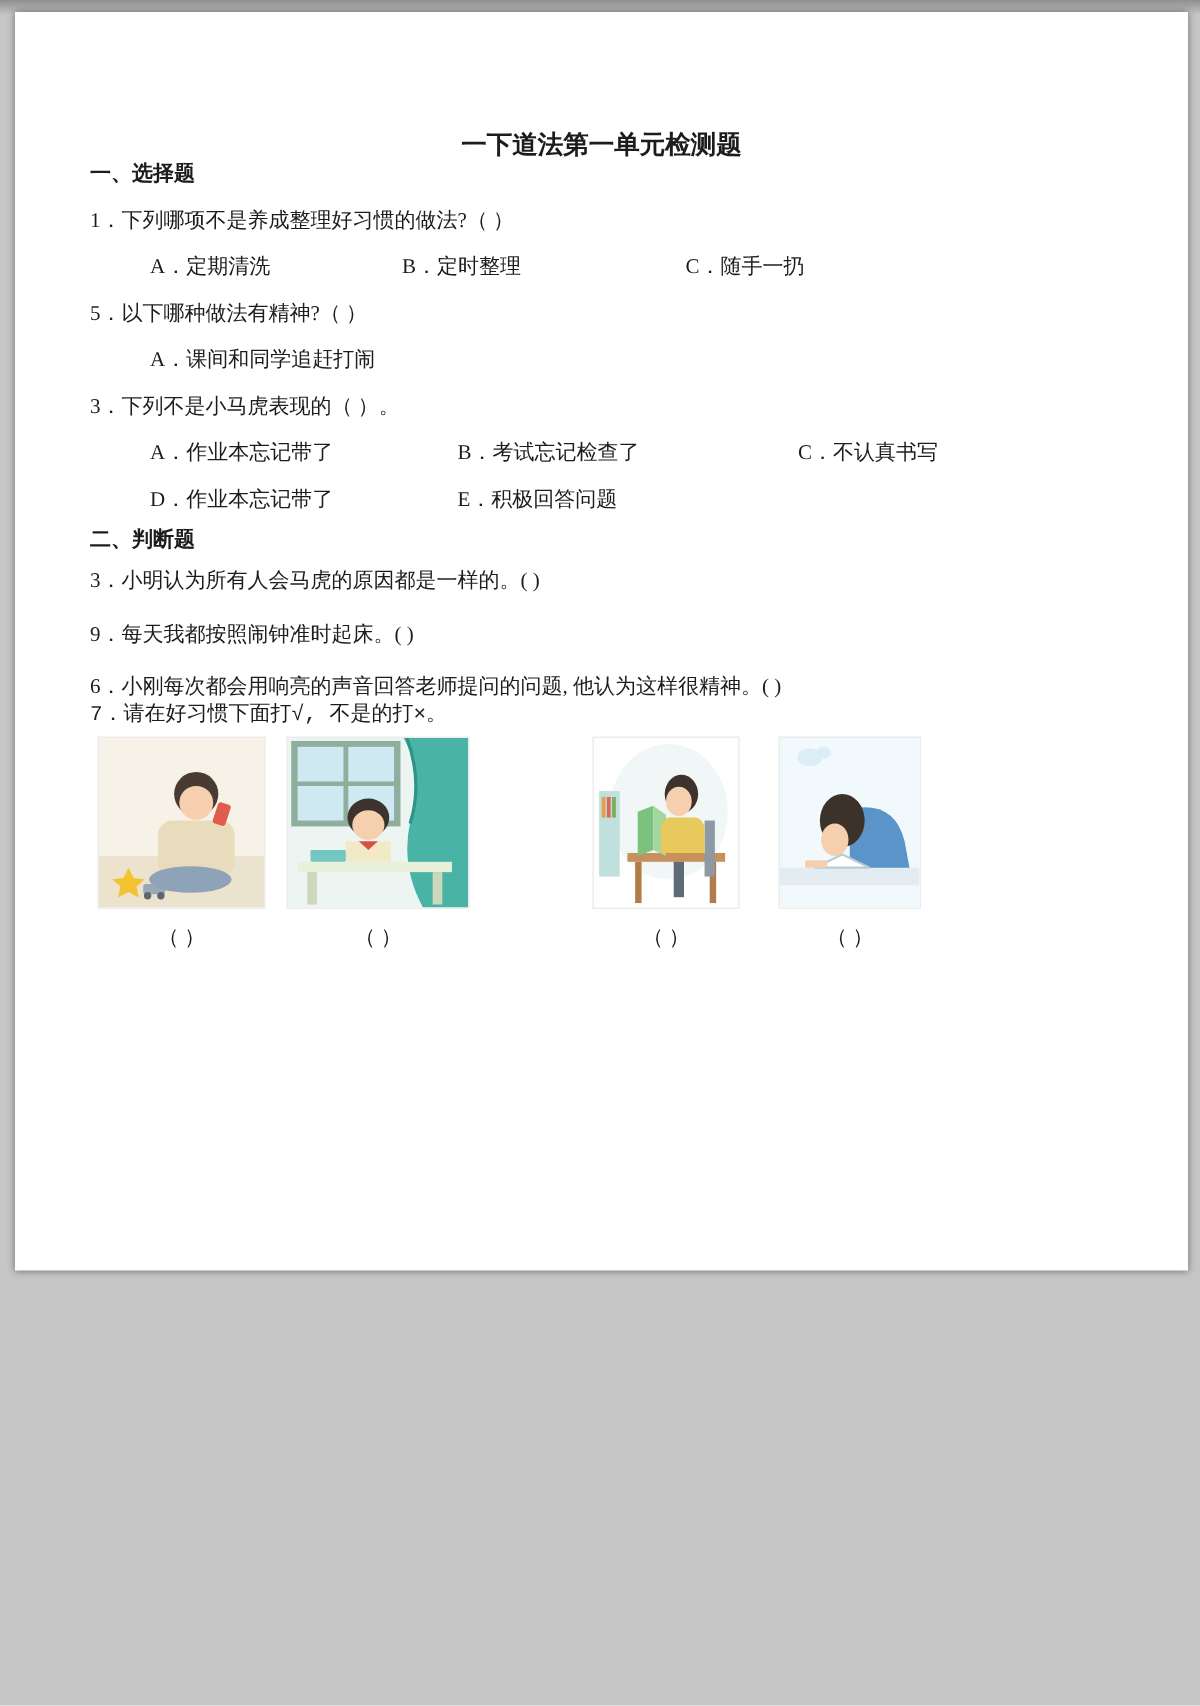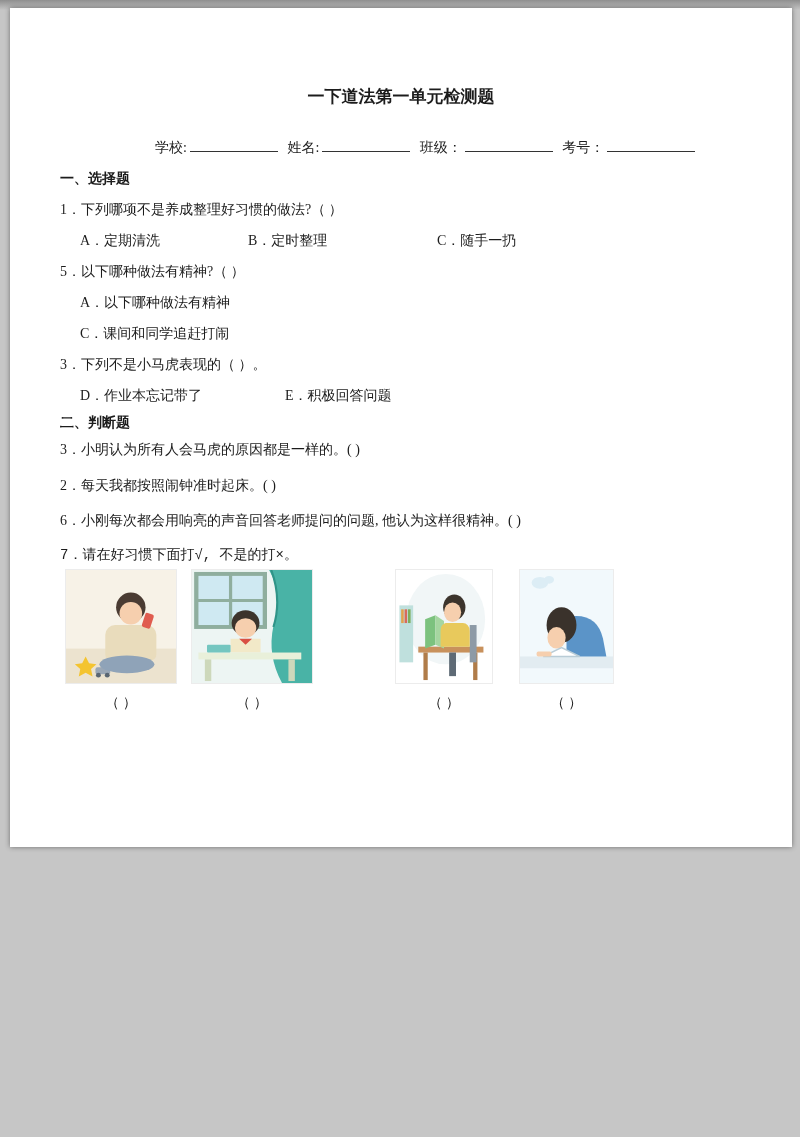--- a/index.html
+++ b/index.html
@@ -21,25 +21,25 @@
   }
   .line{
     margin:0 0 13px 50px;font-size:14px;line-height:18px;white-space:nowrap;
   }
   .header-line{margin-left:145px;margin-top:30px;}
   .blank{
     display:inline-block;width:88px;height:13px;margin:0 6px 0 3px;
     border-bottom:1px solid #333;vertical-align:baseline;
   }
   .bold{font-weight:bold;}
-  .indent{margin-left:70px;}
+  .indent{margin-left:90px;}
   .opt{display:inline-block;}
   .w168{width:168px;} .w189{width:189px;}
   .w205{width:205px;} .w227{width:227px;}
-  .mb9{margin-bottom:9px;} .mb18{margin-bottom:18px;} .mb17{margin-bottom:17px;} .mb8{margin-bottom:16px;} .mb5{margin-bottom:5px;font-family:Liberation Mono, monospace;}
+  .mb9{margin-bottom:9px;} .mb18{margin-bottom:18px;} .mb17{margin-bottom:17px;} .mb8{margin-bottom:0;} .mb5{margin-bottom:5px;font-family:Liberation Mono, monospace;}
   .img-row{display:flex;align-items:flex-start;margin-left:55px;margin-bottom:10px;}
   .img-cell{border:1px solid #ececec;box-sizing:border-box;background:#fff;}
   .img-cell svg{display:block;}
   .c1{width:112px;height:115px;}
   .c2{width:122px;height:115px;margin-left:14px;}
   .c3{width:98px;height:115px;margin-left:82px;}
   .c4{width:95px;height:115px;margin-left:26px;}
   .blank-row{display:flex;margin-left:55px;font-size:14px;}
   .blank-cell{text-align:center;}
   .b1{width:112px;} .b2{width:122px;margin-left:14px;} .b3{width:98px;margin-left:82px;} .b4{width:95px;margin-left:26px;}
@@ -50,46 +50,42 @@
     color:rgba(185,185,185,0.55);user-select:none;
   }
 </style>
 </head>
 <body>
 
 <div class="page">
 
   <h1 class="title">一下道法第一单元检测题</h1>
 
-  <div class="line header-line">
-    <span>学校:</span><span class="blank"></span>
-    <span>姓名:</span><span class="blank"></span>
-    <span>班级：</span><span class="blank"></span>
-    <span>考号：</span><span class="blank"></span>
-  </div>
 
   <div class="line bold">一、选择题</div>
 
   <div class="line">1．下列哪项不是养成整理好习惯的做法?（  ）</div>
   <div class="line indent">
     <span class="opt w168">A．定期清洗</span><span class="opt w189">B．定时整理</span><span class="opt">C．随手一扔</span>
   </div>
 
   <div class="line">5．以下哪种做法有精神?（  ）</div>
-  <div class="line indent">A．以下哪种做法有精神</div>
-  <div class="line indent">C．课间和同学追赶打闹</div>
+  <div class="line indent">A．课间和同学追赶打闹</div>
 
   <div class="line">3．下列不是小马虎表现的（  ）。</div>
+  <div class="line indent">
+    <span class="opt w205">A．作业本忘记带了</span><span class="opt w227">B．考试忘记检查了</span><span class="opt">C．不认真书写</span>
+  </div>
   <div class="line indent mb9">
     <span class="opt w205">D．作业本忘记带了</span><span class="opt">E．积极回答问题</span>
   </div>
 
   <div class="line bold mb9">二、判断题</div>
   <div class="line mb18">3．小明认为所有人会马虎的原因都是一样的。(    )</div>
-  <div class="line mb17">2．每天我都按照闹钟准时起床。(    )</div>
+  <div class="line mb17">9．每天我都按照闹钟准时起床。(    )</div>
   <div class="line mb8">6．小刚每次都会用响亮的声音回答老师提问的问题, 他认为这样很精神。(    )</div>
 
   <div class="line mb5">7．请在好习惯下面打√, 不是的打×。</div>
 
   <div class="img-row">
 
     <div class="img-cell c1">
       <svg width="110" height="113" viewBox="0 0 112 115" preserveAspectRatio="none">
         <rect width="112" height="115" fill="#f7f2e7"></rect>
         <rect y="80" width="112" height="35" fill="#ece3cf"></rect>

